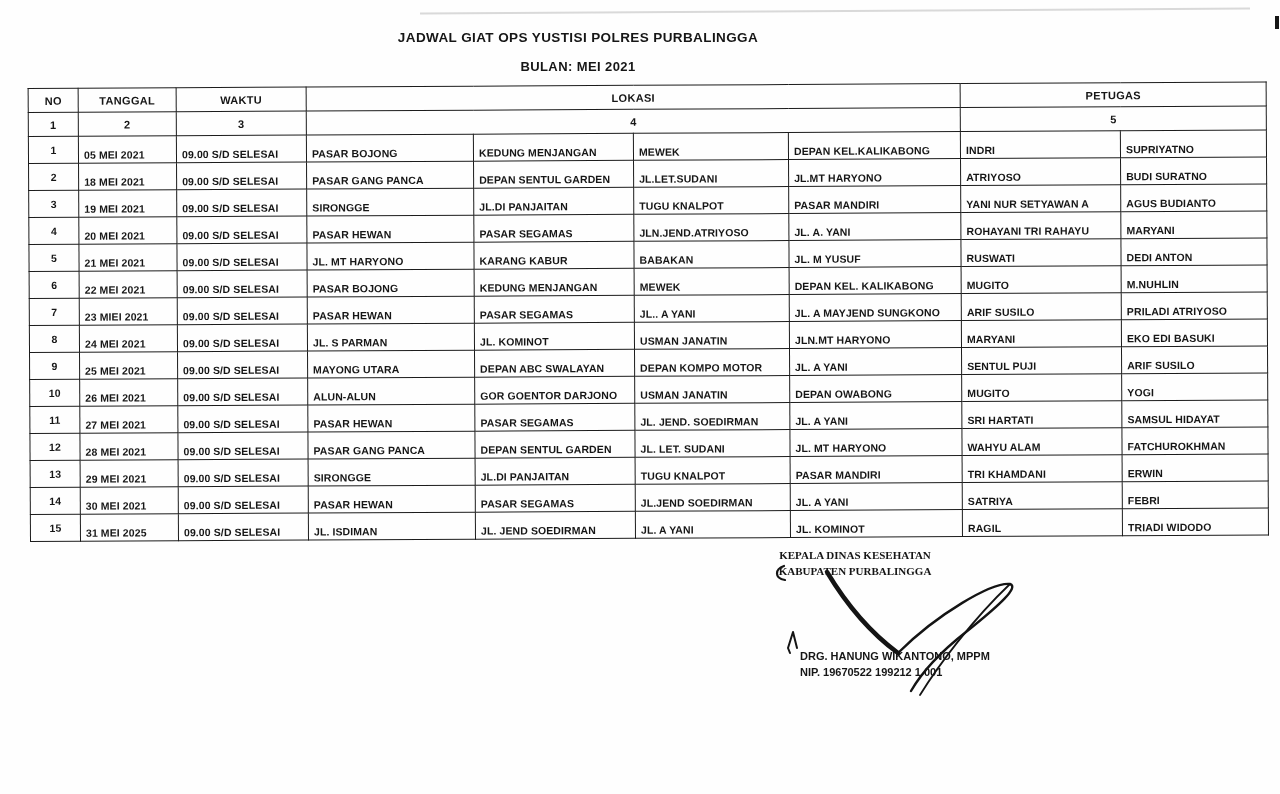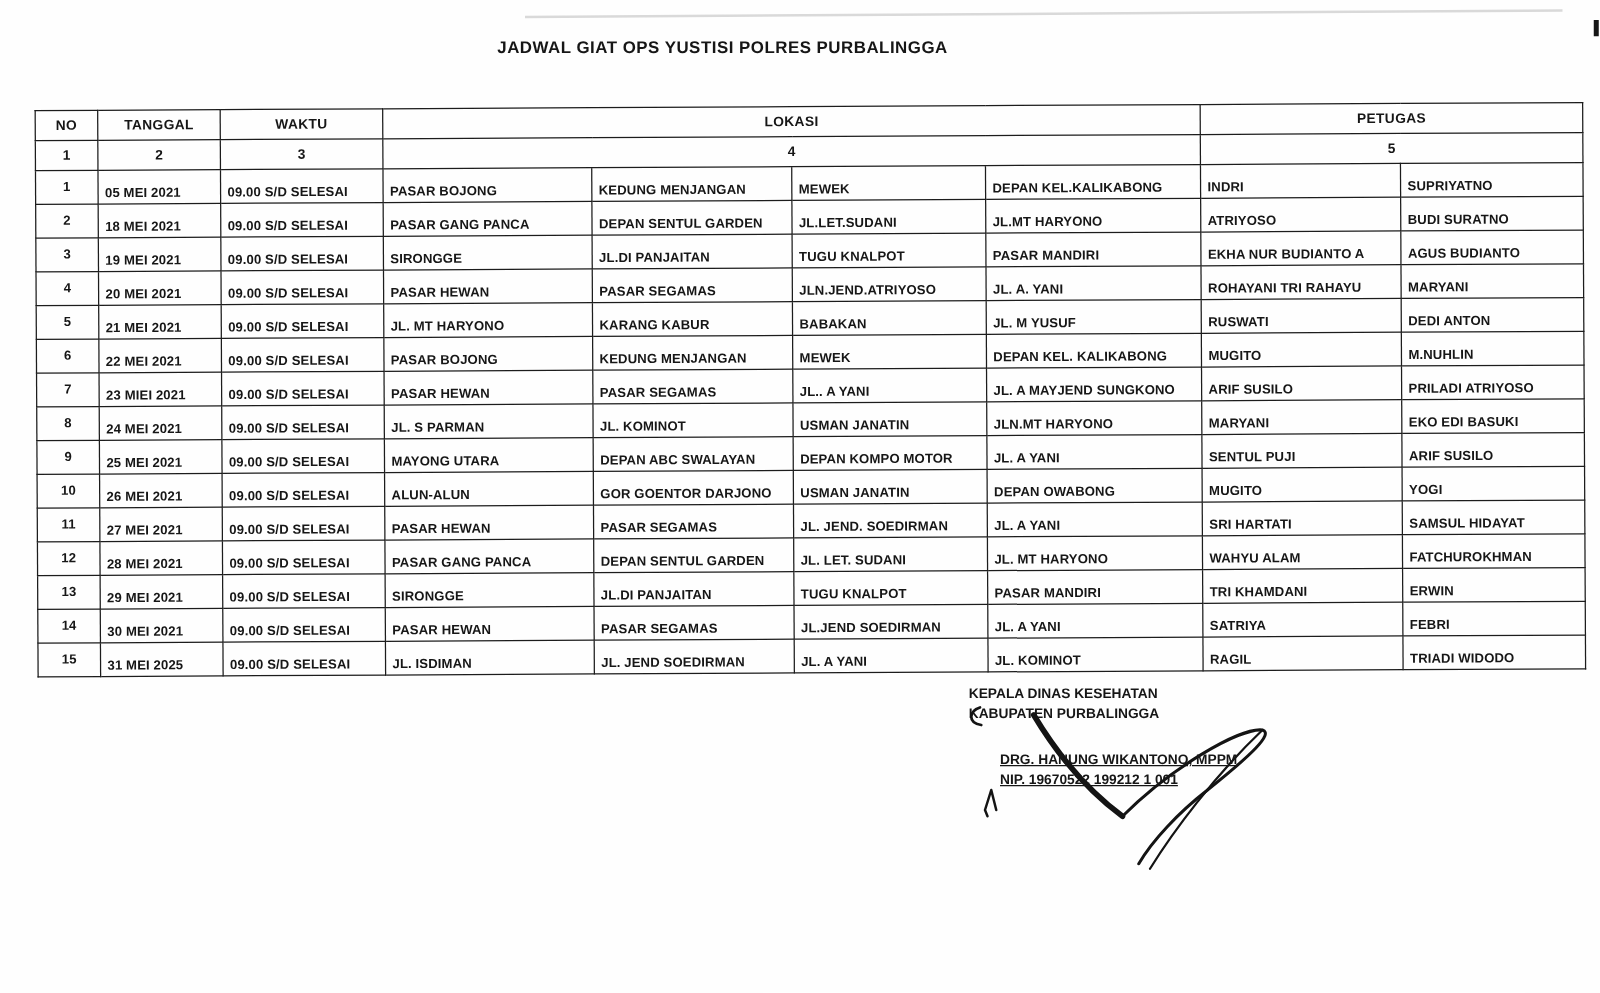--- a/index.html
+++ b/index.html
@@ -96,52 +96,54 @@
     text-align: center;
     vertical-align: middle;
     padding: 0;
   }
   
   .signature-office {
     position: absolute;
     left: 775px;
     top: 547px;
     width: 160px;
+    text-align: center;
     font-size: 11px;
     font-weight: bold;
     line-height: 16px;
+    font-family: Liberation Serif, serif;
   }
   .signature-name-block {
     position: absolute;
     left: 800px;
-    top: 600px;
+    top: 648px;
     font-size: 11px;
     font-weight: bold;
     line-height: 16px;
-    text-decoration: underline;
   }
   .signature-svg {
     position: absolute;
     left: 772px;
     top: 552px;
     width: 260px;
     height: 150px;
     pointer-events: none;
   }
 </style>
 </head>
 <body>
 
 <div class="page" data-name="scanned-document-page">
 
   <div class="scan-edge-line" data-name="scan-artifact-top-line"></div>
   <div class="scan-corner-tick" data-name="scan-artifact-corner-mark"></div>
 
   <div class="title-block" data-name="title-block">
     <p class="doc-title" data-name="document-title">JADWAL GIAT OPS YUSTISI POLRES PURBALINGGA</p>
+    <p class="doc-subtitle" data-name="document-subtitle">BULAN: MEI  2021</p>
   </div>
 
   <div class="table-wrap" data-name="schedule-table-wrap">
     <table class="schedule" data-name="schedule-table">
       <colgroup>
         <col style="width:50px">
           <col style="width:98px">
           <col style="width:130px">
         <col style="width:167px">
           <col style="width:160px">
@@ -190,21 +192,21 @@
             <td data-name="cell-petugas-2">BUDI SURATNO</td>
           </tr>
           <tr data-name="table-row">
             <td data-name="cell-no">3</td>
             <td data-name="cell-tanggal">19 MEI 2021</td>
             <td data-name="cell-waktu">09.00 S/D SELESAI</td>
             <td data-name="cell-lokasi-1">SIRONGGE</td>
             <td data-name="cell-lokasi-2">JL.DI PANJAITAN</td>
             <td data-name="cell-lokasi-3">TUGU KNALPOT</td>
             <td data-name="cell-lokasi-4">PASAR MANDIRI</td>
-            <td data-name="cell-petugas-1">EKHA NUR  BUDIANTO A</td>
+            <td data-name="cell-petugas-1">YANI NUR  SETYAWAN A</td>
             <td data-name="cell-petugas-2">AGUS BUDIANTO</td>
           </tr>
           <tr data-name="table-row">
             <td data-name="cell-no">4</td>
             <td data-name="cell-tanggal">20 MEI 2021</td>
             <td data-name="cell-waktu">09.00 S/D SELESAI</td>
             <td data-name="cell-lokasi-1">PASAR HEWAN</td>
             <td data-name="cell-lokasi-2">PASAR SEGAMAS</td>
             <td data-name="cell-lokasi-3">JLN.JEND.ATRIYOSO</td>
             <td data-name="cell-lokasi-4">JL. A. YANI</td>

